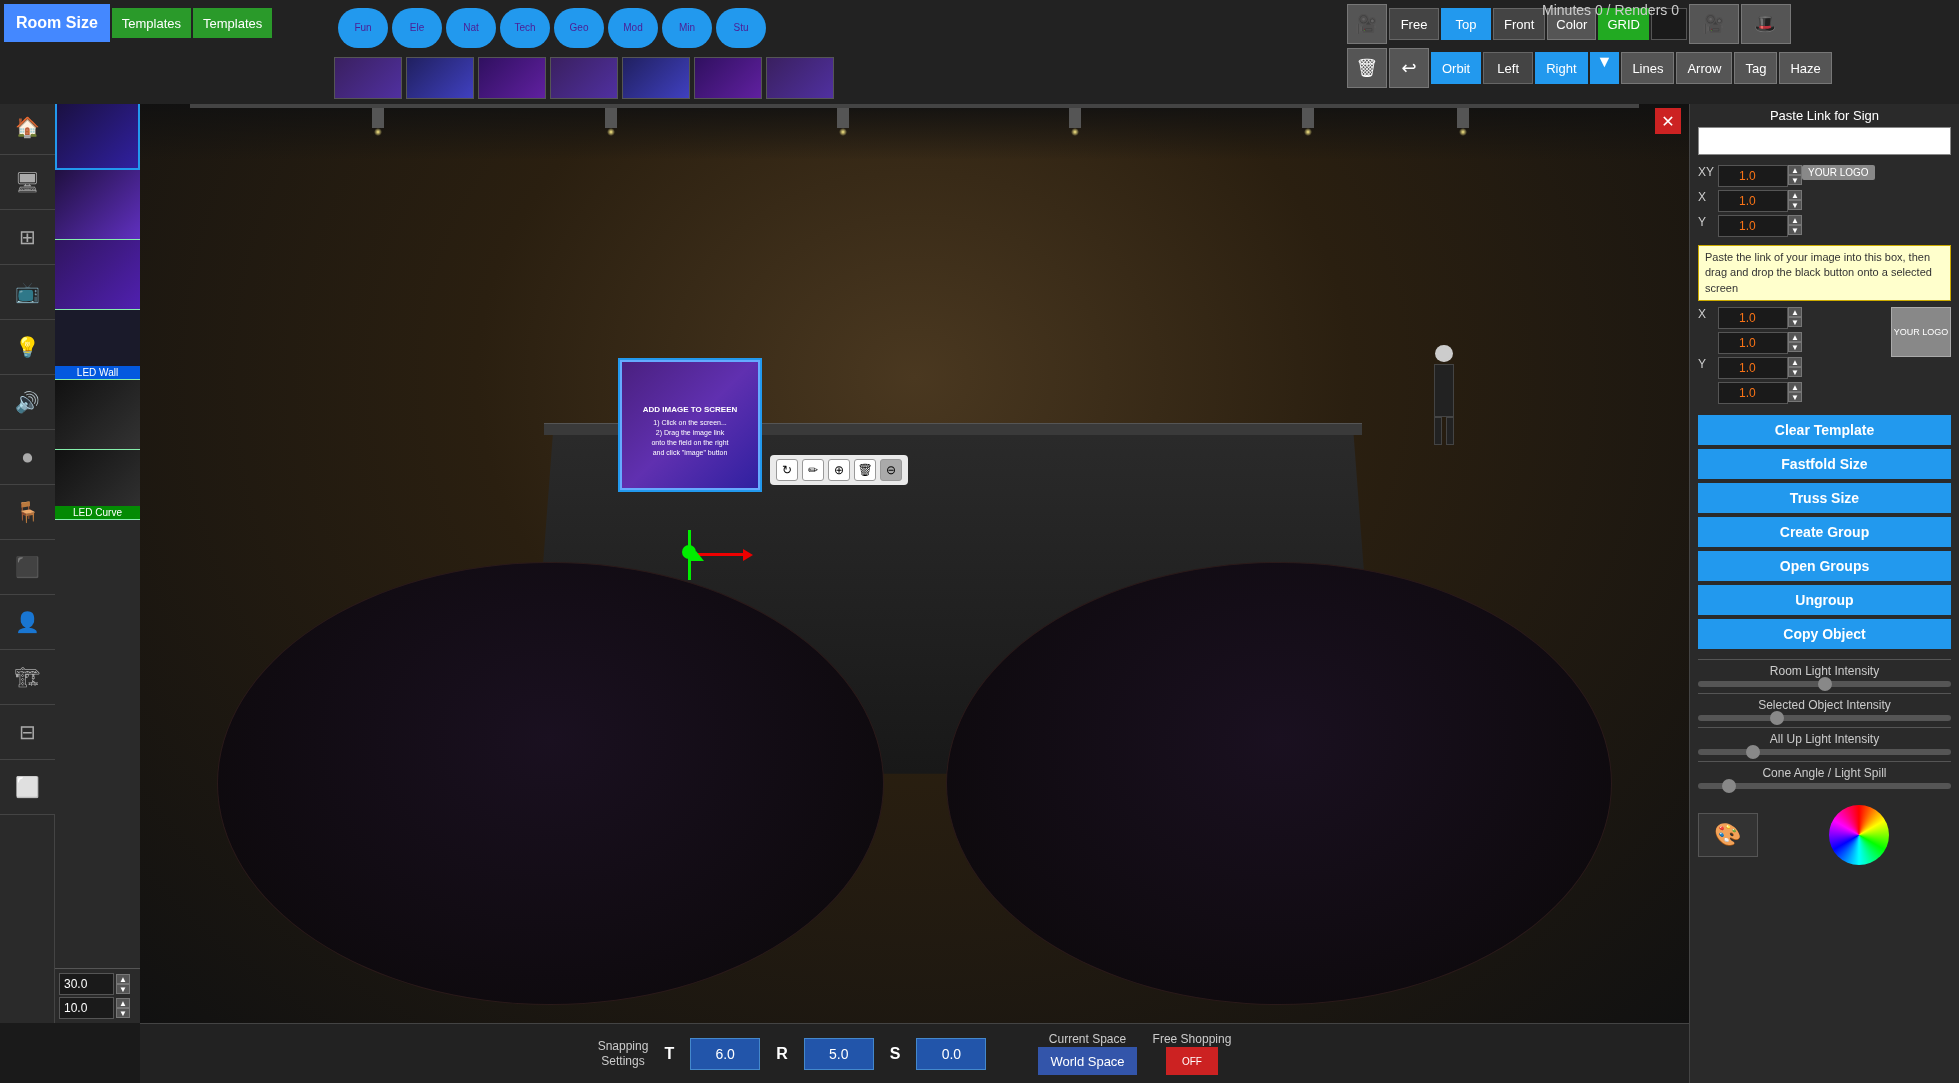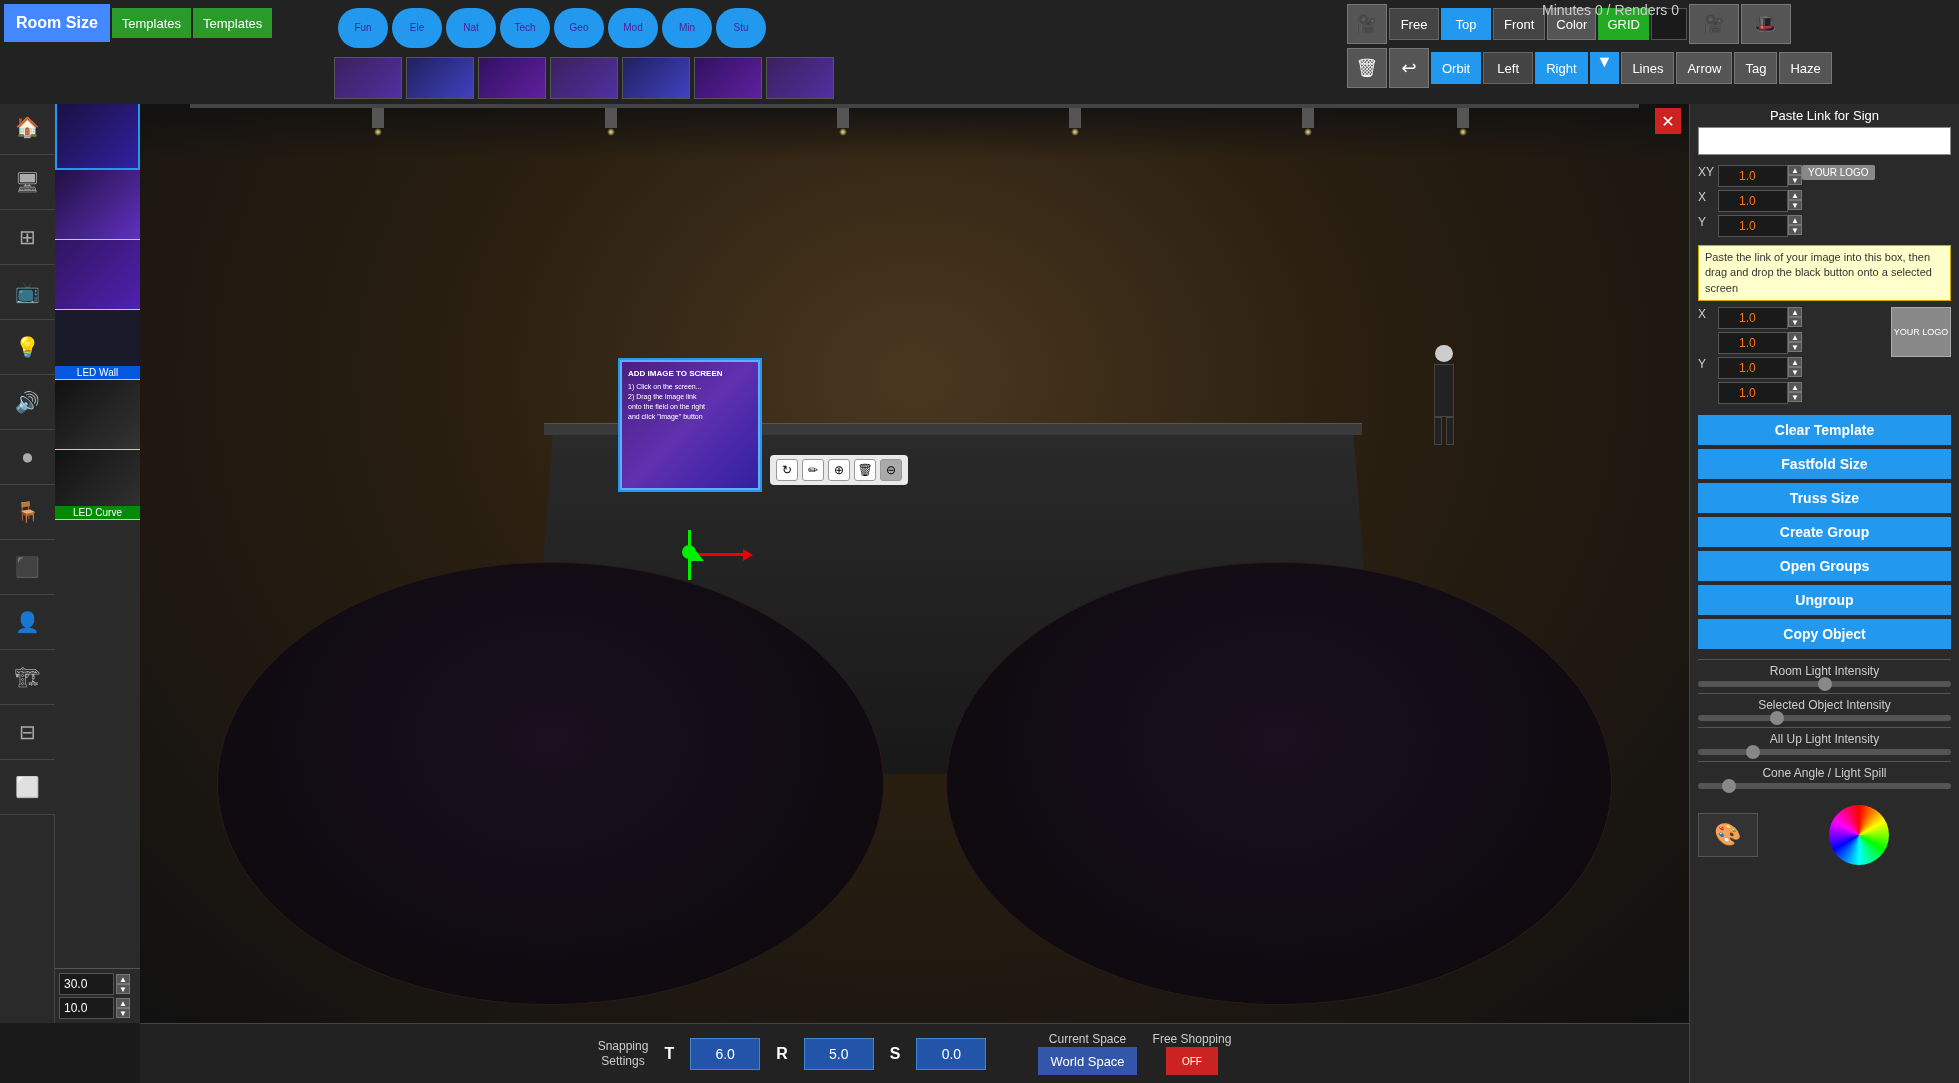--- a/index.html
+++ b/index.html
@@ -32,22 +32,23 @@
       height: 130px;
       background: linear-gradient(135deg, #4a2080 0%, #6030b0 50%, #3020a0 100%);
       border: 2px solid #888;
       cursor: move;
       z-index: 5;
     }
     .led-screen-text {
       color: #fff;
       font-size: 9px;
       padding: 6px;
-      text-align: left;
+      text-align: center;
       line-height: 1.4;
+      margin-top: 36px;
     }
 
     
     .transform-toolbar {
       position: absolute;
       left: 630px;
       top: 355px;
       display: flex;
       gap: 4px;
       background: rgba(255,255,255,0.9);

